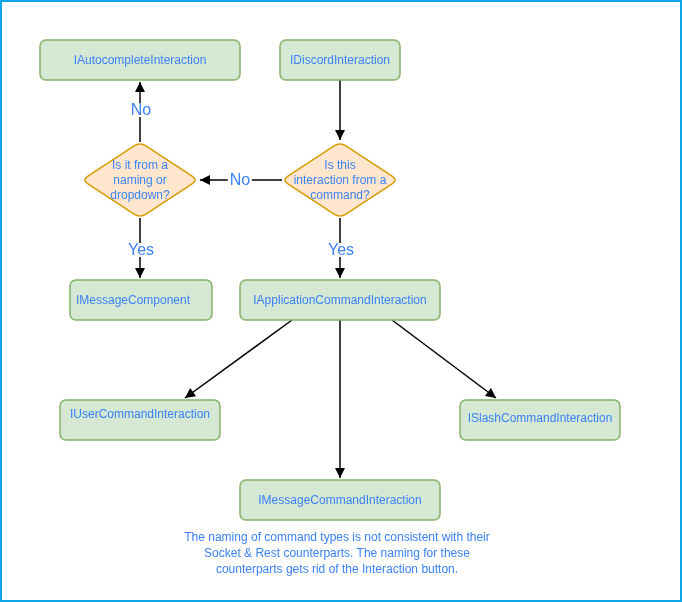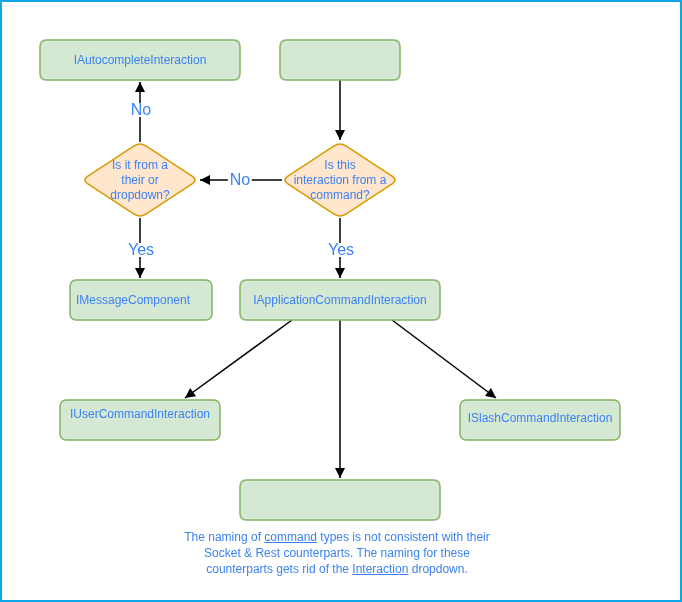--- a/index.html
+++ b/index.html
@@ -46,21 +46,21 @@
   }
   .note {
     position: absolute;
     left: 117px;
     top: 529px;
     width: 440px;
     text-align: center;
     font-size: 12px;
     line-height: 16px;
   }
-  .note .u { text-decoration: underline; }
+  .note .u { }
   .note .b { font-weight: normal; }
 </style>
 </head>
 <body>
 
 <div class="canvas">
   <div class="stage">
 
     <svg class="diagram-svg" width="682" height="602" viewBox="0 0 682 602">
       <defs>
@@ -84,36 +84,38 @@
       <rect class="node-rect" x="240" y="280" width="200" height="40" rx="6" fill="#d5e8d4" stroke="#82b366"></rect>
       <rect class="node-rect" x="60" y="400" width="160" height="40" rx="6" fill="#d5e8d4" stroke="#82b366"></rect>
       <rect class="node-rect" x="460" y="400" width="160" height="40" rx="6" fill="#d5e8d4" stroke="#82b366"></rect>
       <rect class="node-rect" x="240" y="480" width="200" height="40" rx="6" fill="#d5e8d4" stroke="#82b366"></rect>
 
       <path class="decision-shape" d="M145.9,145.8 L192.1,176.2 Q198,180 192.1,183.8 L145.9,214.2 Q140,218 134.1,214.2 L87.9,183.8 Q82,180 87.9,176.2 L134.1,145.8 Q140,142 145.9,145.8 Z" fill="#ffe6cc" stroke="#d79b00"></path>
       <path class="decision-shape" d="M345.9,145.8 L392.1,176.2 Q398,180 392.1,183.8 L345.9,214.2 Q340,218 334.1,214.2 L287.9,183.8 Q282,180 287.9,176.2 L334.1,145.8 Q340,142 345.9,145.8 Z" fill="#ffe6cc" stroke="#d79b00"></path>
     </svg>
 
     <div class="node-label" style="left:40px;top:40px;width:200px;height:40px">IAutocompleteInteraction</div>
+    <div class="node-label" style="left:280px;top:40px;width:120px;height:40px">IDiscordInteraction</div>
     <div class="node-label" style="left:90px;top:150px;width:100px;height:60px">Is it from a
-their or
+naming or
 dropdown?</div>
     <div class="node-label" style="left:285px;top:150px;width:110px;height:60px">Is this
 interaction from a
 command?</div>
     <div class="node-label" style="left:70px;top:280px;width:126px;height:40px">IMessageComponent</div>
     <div class="node-label" style="left:240px;top:280px;width:200px;height:40px">IApplicationCommandInteraction</div>
     <div class="node-label" style="left:60px;top:400px;width:160px;height:28px">IUserCommandInteraction</div>
     <div class="node-label" style="left:460px;top:400px;width:160px;height:36px">ISlashCommandInteraction</div>
+    <div class="node-label" style="left:240px;top:480px;width:200px;height:40px">IMessageCommandInteraction</div>
 
     <div class="edge-label" style="left:141px;top:110px">No</div>
     <div class="edge-label" style="left:240px;top:180px">No</div>
     <div class="edge-label" style="left:141px;top:250px">Yes</div>
     <div class="edge-label" style="left:341px;top:250px">Yes</div>
 
     <div class="note">
         <div><span>The naming of </span><span class="u">command</span><span> types is not consistent with their</span></div>
         <div><span class="b">Socket</span><span> &amp; </span><span class="b">Rest</span><span> counterparts. The naming for these</span></div>
-        <div><span>counterparts gets rid of the </span><span class="u">Interaction</span><span> dropdown.</span></div>
+        <div><span>counterparts gets rid of the </span><span class="u">Interaction</span><span> button.</span></div>
       </div>
 
   </div>
 </div>
 
 </body></html>

